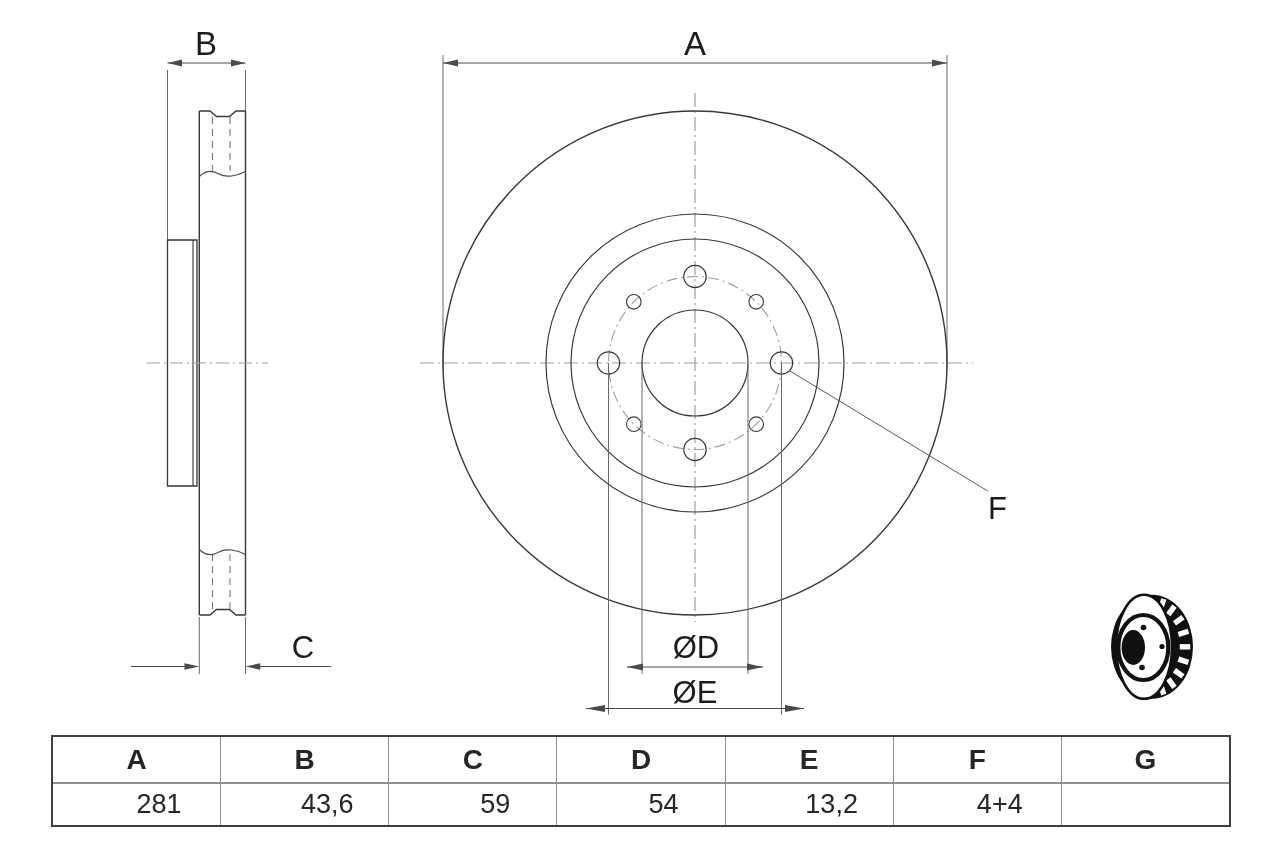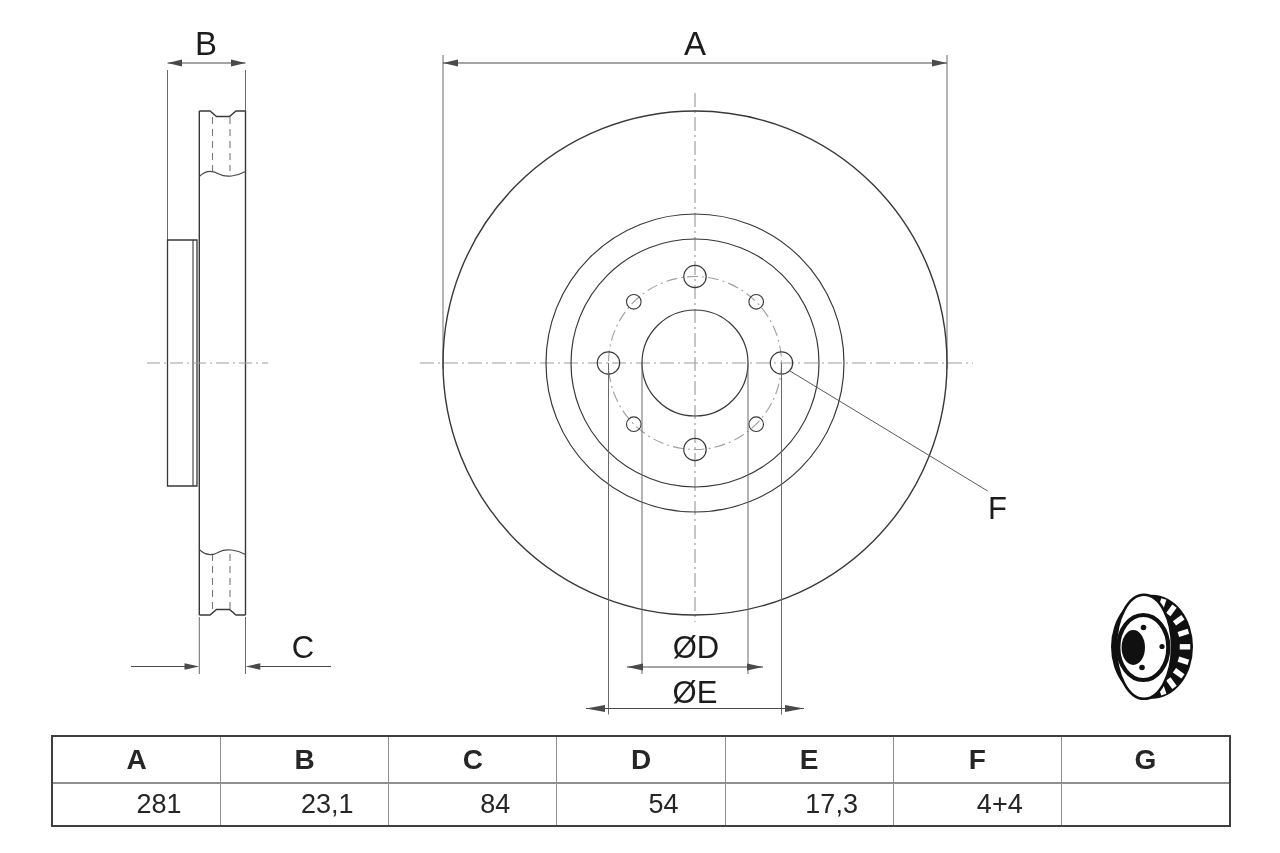--- a/index.html
+++ b/index.html
@@ -186,21 +186,21 @@
       <div class="td">A</div>
       <div class="td">B</div>
       <div class="td">C</div>
       <div class="td">D</div>
       <div class="td">E</div>
       <div class="td">F</div>
       <div class="td">G</div>
     </div>
     <div class="tr tr-val">
       <div class="td">281</div>
-      <div class="td">23,1</div>
-      <div class="td">84</div>
+      <div class="td">43,6</div>
+      <div class="td">59</div>
       <div class="td">54</div>
-      <div class="td">17,3</div>
+      <div class="td">13,2</div>
       <div class="td">4+4</div>
       <div class="td"></div>
     </div>
   </div>
 </div>
 
 </body></html>

